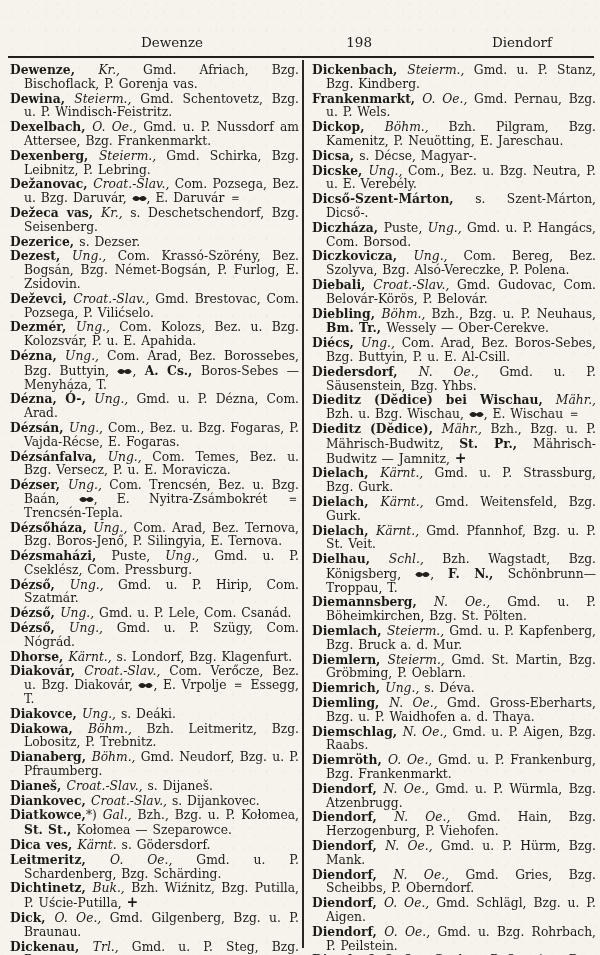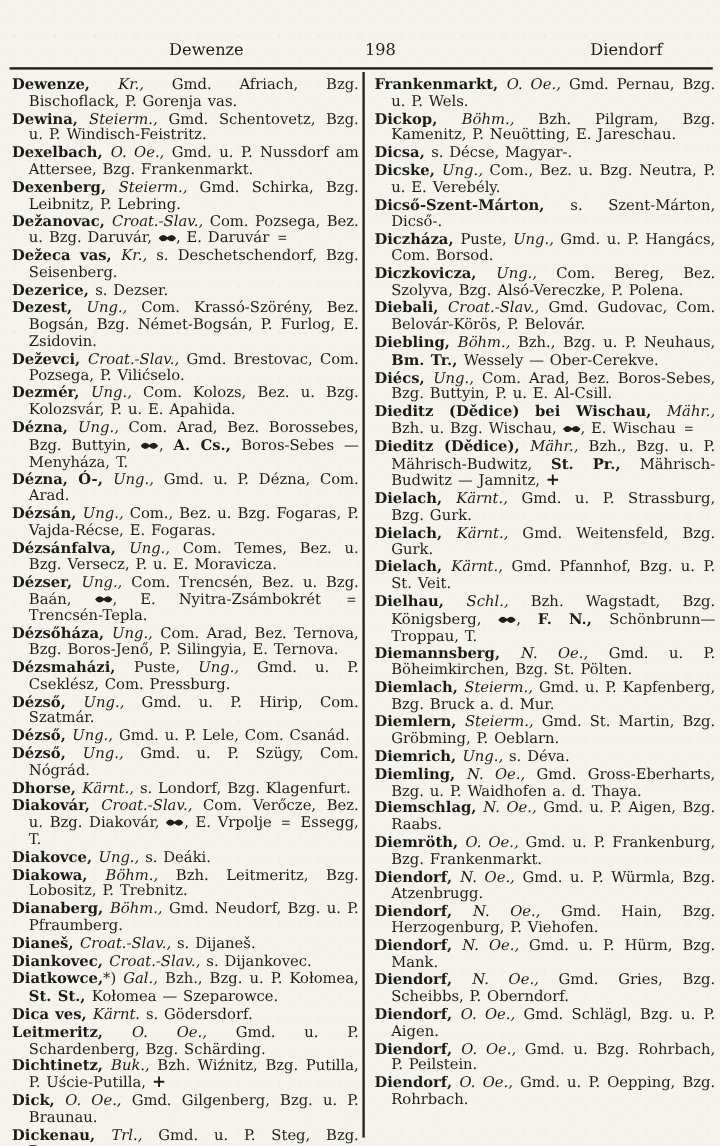--- a/index.html
+++ b/index.html
@@ -16,21 +16,21 @@
       radial-gradient(circle at 70% 60%, rgba(0,0,0,0.02) 1px, transparent 1.5px),
       #f5f3ec;
     background-size:11px 13px, 17px 19px, auto;
   }
   .header{
     position:absolute;top:34px;left:0;width:523px;height:20px;
     font-size:13.5px;
     margin-left:12px;
   }
   .hdr-left{position:absolute;left:60px;width:200px;text-align:center;}
-  .hdr-num{position:absolute;left:250px;width:110px;text-align:center;}
+  .hdr-num{position:absolute;left:250px;width:110px;text-align:right;}
   .hdr-right{position:absolute;left:380px;width:160px;text-align:right;}
   .header-rule{
     position:absolute;top:56px;left:8px;width:586px;height:2px;background:#23201c;
   }
   .col{
     position:absolute;top:63px;
     font-size:12.3px;line-height:13.8px;
   }
   .col-left{left:10px;width:289px;}
   .col-right{left:312px;width:284px;}
@@ -100,30 +100,32 @@
       <p class="entry"><span class="hw">Dica ves, </span><span class="reg">Kärnt. </span><span class="tx">s. Gödersdorf.</span></p>
       <p class="entry"><span class="hw">Leitmeritz, </span><span class="reg">O. Oe., </span><span class="tx">Gmd. u. P. Schardenberg, Bzg. Schärding.</span></p>
       <p class="entry"><span class="hw">Dichtinetz, </span><span class="reg">Buk., </span><span class="tx">Bzh. Wiźnitz, Bzg. Putilla, P. Uście-Putilla, </span><span class="cross">+</span></p>
       <p class="entry"><span class="hw">Dick, </span><span class="reg">O. Oe., </span><span class="tx">Gmd. Gilgenberg, Bzg. u. P. Braunau.</span></p>
       <p class="entry"><span class="hw">Dickenau, </span><span class="reg">Trl., </span><span class="tx">Gmd. u. P. Steg, Bzg. Reutte.</span></p>
     </div>
 
   <div class="divider"></div>
 
   <div class="col col-right">
+      <p class="entry"><span class="hw">Dickenbach, </span><span class="reg">Steierm., </span><span class="tx">Gmd. u. P. Stanz, Bzg. Kindberg.</span></p>
       <p class="entry"><span class="hw">Frankenmarkt, </span><span class="reg">O. Oe., </span><span class="tx">Gmd. Pernau, Bzg. u. P. Wels.</span></p>
       <p class="entry"><span class="hw">Dickop, </span><span class="reg">Böhm., </span><span class="tx">Bzh. Pilgram, Bzg. Kamenitz, P. Neuötting, E. Jareschau.</span></p>
       <p class="entry"><span class="hw">Dicsa, </span><span class="tx">s. Décse, Magyar-.</span></p>
       <p class="entry"><span class="hw">Dicske, </span><span class="reg">Ung., </span><span class="tx">Com., Bez. u. Bzg. Neutra, P. u. E. Verebély.</span></p>
       <p class="entry"><span class="hw">Dicső-Szent-Márton, </span><span class="tx">s. Szent-Márton, Dicső-.</span></p>
       <p class="entry"><span class="hw">Diczháza, </span><span class="tx">Puste, </span><span class="reg">Ung., </span><span class="tx">Gmd. u. P. Hangács, Com. Borsod.</span></p>
       <p class="entry"><span class="hw">Diczkovicza, </span><span class="reg">Ung., </span><span class="tx">Com. Bereg, Bez. Szolyva, Bzg. Alsó-Vereczke, P. Polena.</span></p>
       <p class="entry"><span class="hw">Diebali, </span><span class="reg">Croat.-Slav., </span><span class="tx">Gmd. Gudovac, Com. Belovár-Körös, P. Belovár.</span></p>
       <p class="entry"><span class="hw">Diebling, </span><span class="reg">Böhm., </span><span class="tx">Bzh., Bzg. u. P. Neuhaus, </span><span class="hw">Bm. Tr., </span><span class="tx">Wessely — Ober-Cerekve.</span></p>
       <p class="entry"><span class="hw">Diécs, </span><span class="reg">Ung., </span><span class="tx">Com. Arad, Bez. Boros-Sebes, Bzg. Buttyin, P. u. E. Al-Csill.</span></p>
+      <p class="entry"><span class="hw">Diedersdorf, </span><span class="reg">N. Oe., </span><span class="tx">Gmd. u. P. Säusenstein, Bzg. Yhbs.</span></p>
       <p class="entry"><span class="hw">Dieditz (Dědice) bei Wischau, </span><span class="reg">Mähr., </span><span class="tx">Bzh. u. Bzg. Wischau, </span><span class="tel"><svg width="15" height="9" viewBox="0 0 16 9" aria-hidden="true">
             <path d="M1 4.5 Q4 0.2 8 4.5 Q12 8.8 15 4.5 Q12 0.2 8 4.5 Q4 8.8 1 4.5 Z" fill="#221f1b" stroke="#221f1b" stroke-width="1.2"></path>
           </svg></span><span class="tx">, E. Wischau ＝</span></p>
       <p class="entry"><span class="hw">Dieditz (Dědice), </span><span class="reg">Mähr., </span><span class="tx">Bzh., Bzg. u. P. Mährisch-Budwitz, </span><span class="hw">St. Pr., </span><span class="tx">Mährisch-Budwitz — Jamnitz, </span><span class="cross">+</span></p>
       <p class="entry"><span class="hw">Dielach, </span><span class="reg">Kärnt., </span><span class="tx">Gmd. u. P. Strassburg, Bzg. Gurk.</span></p>
       <p class="entry"><span class="hw">Dielach, </span><span class="reg">Kärnt., </span><span class="tx">Gmd. Weitensfeld, Bzg. Gurk.</span></p>
       <p class="entry"><span class="hw">Dielach, </span><span class="reg">Kärnt., </span><span class="tx">Gmd. Pfannhof, Bzg. u. P. St. Veit.</span></p>
       <p class="entry"><span class="hw">Dielhau, </span><span class="reg">Schl., </span><span class="tx">Bzh. Wagstadt, Bzg. Königsberg, </span><span class="tel"><svg width="15" height="9" viewBox="0 0 16 9" aria-hidden="true">
             <path d="M1 4.5 Q4 0.2 8 4.5 Q12 8.8 15 4.5 Q12 0.2 8 4.5 Q4 8.8 1 4.5 Z" fill="#221f1b" stroke="#221f1b" stroke-width="1.2"></path>
           </svg></span><span class="tx">, </span><span class="hw">F. N., </span><span class="tx">Schönbrunn—Troppau, T.</span></p>

